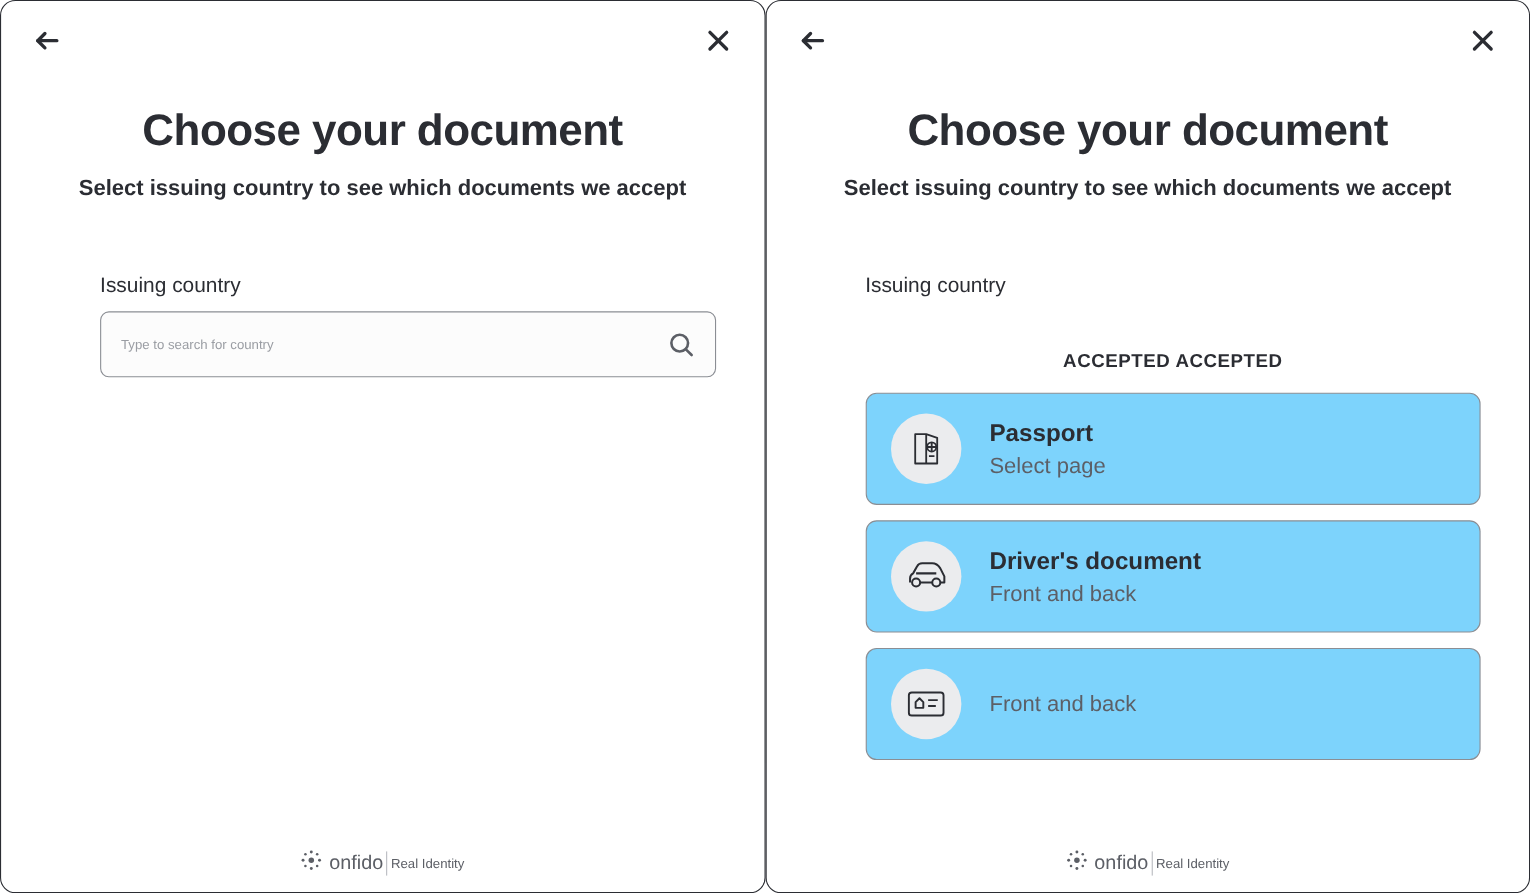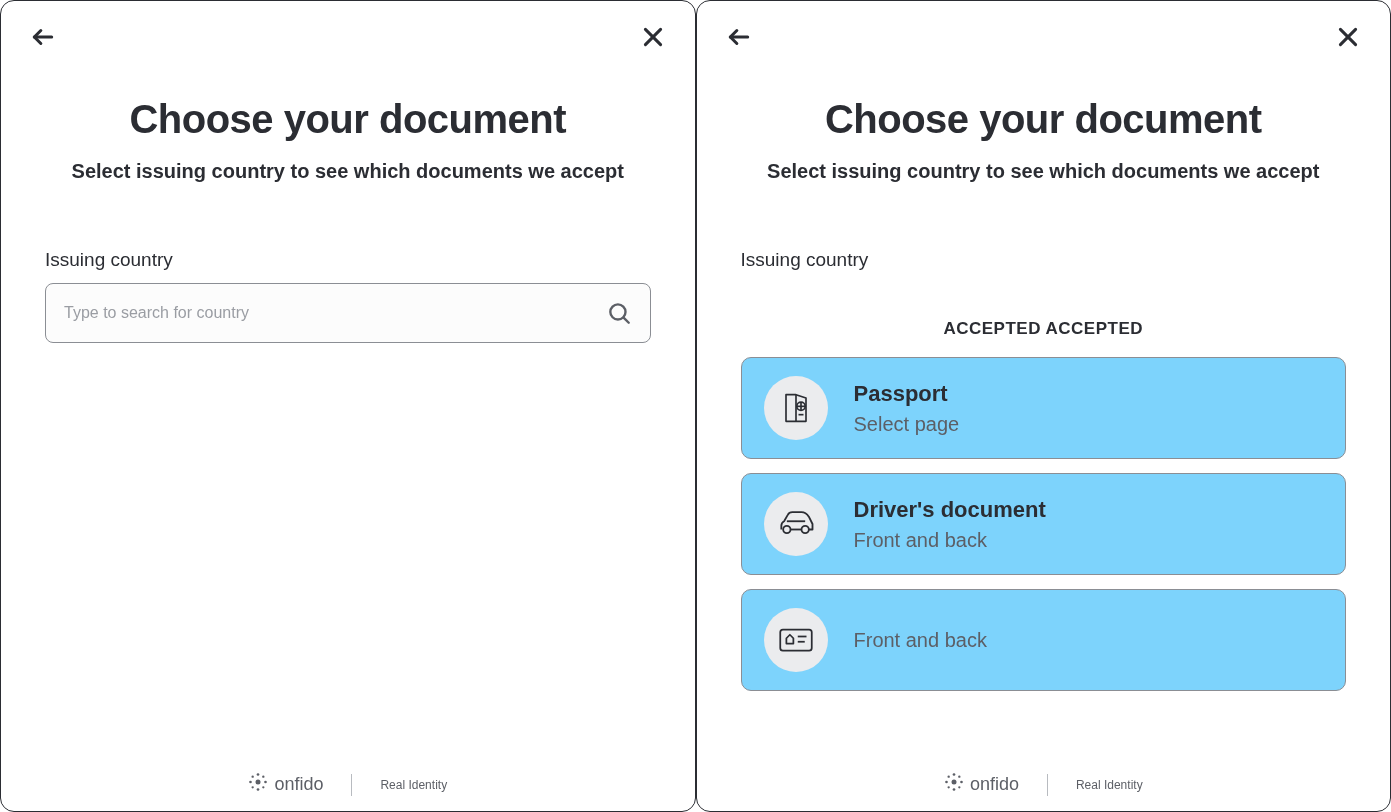--- a/index.html
+++ b/index.html
@@ -56,20 +56,21 @@
     }
     .subtitle {
       font-size: 20px;
       font-weight: 600;
       color: #2b2d33;
     }
     .content {
       padding: 66px 44px 0 44px;
       flex: 1;
       overflow: hidden;
+      margin-left: 46px;
     }
     .field-label {
       font-size: 19px;
       font-weight: 500;
       color: #2b2d33;
       margin-bottom: 12px;
     }
     .input-wrap {
       position: relative;
       display: flex;
@@ -78,21 +79,21 @@
       border-radius: 8px;
       background: #fcfcfc;
       height: 60px;
       padding: 0 18px;
     }
     .input-wrap input {
       flex: 1;
       border: none;
       outline: none;
       background: transparent;
-      font-size: 16px;
+      font-size: 12px;
       color: #0f172a;
       font-family: inherit;
     }
     .input-wrap input::placeholder {
       color: #9a9da3;
     }
     .search-icon-wrap {
       color: #5c5f66;
       display: flex;
       align-items: center;
@@ -142,21 +143,21 @@
       color: #5c5f66;
     }
     .footer {
       position: absolute;
       bottom: 14px;
       left: 0;
       right: 0;
       display: flex;
       justify-content: center;
       align-items: center;
-      gap: 28px;
+      gap: 3px;
       color: #5c5f66;
     }
     .footer-divider {
       width: 1px;
       height: 22px;
       background: #b8bbc0;
     }
     .footer-brand {
       font-size: 18px;
       font-weight: 500;

